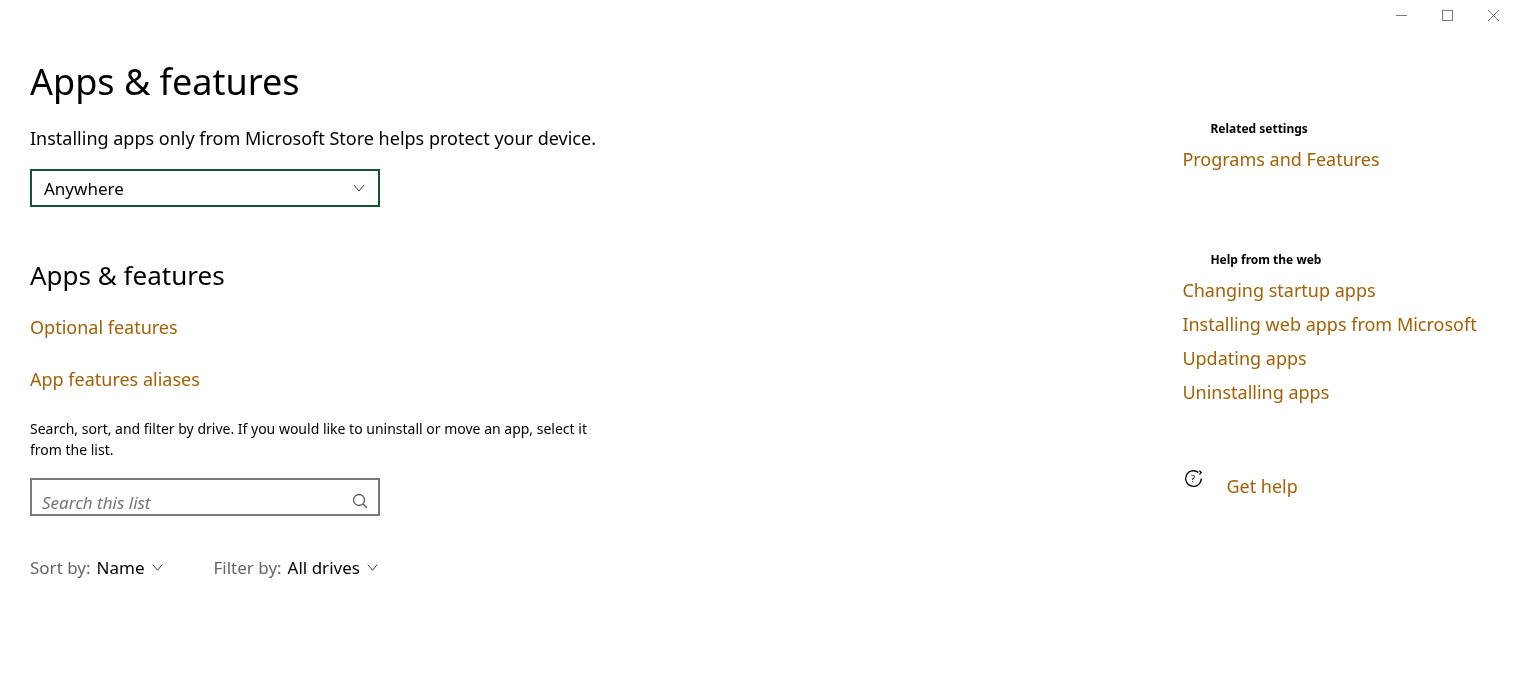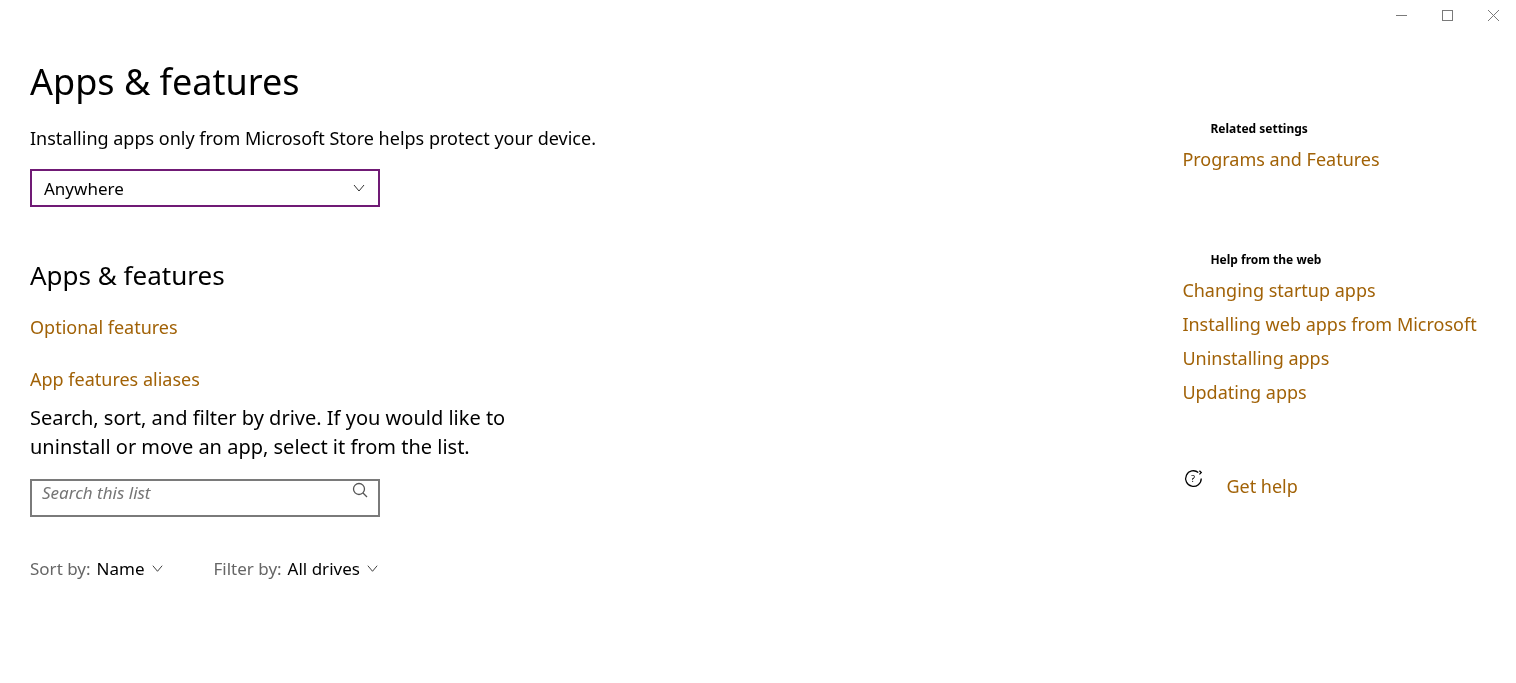--- a/index.html
+++ b/index.html
@@ -6,27 +6,27 @@
   html, body { width: 1516px; height: 683px; font-family: "Segoe UI", system-ui, sans-serif; background: #ffffff; color: #000000; overflow: hidden; }
   .window-controls { position: absolute; top: 0; right: 0; display: flex; }
   .window-controls .ctrl { width: 46px; height: 30px; display: flex; align-items: center; justify-content: center; color: #7a7a7a; cursor: pointer; }
   .window-controls .ctrl svg { width: 11px; height: 11px; stroke: #7a7a7a; stroke-width: 1; fill: none; }
   .page { position: absolute; top: 60px; left: 30px; right: 36px; display: flex; }
   .main { width: 960px; }
   .side { margin-left: 200px; width: 300px; padding-top: 60px; }
   h1 { font-size: 36px; font-weight: 400; line-height: 1.2; }
   h2 { font-size: 26px; font-weight: 400; margin-top: 50px; }
   .desc { font-size: 18px; margin-top: 22px; line-height: 1.45; }
-  .dropdown { margin-top: 18px; width: 350px; height: 38px; border: 2px solid #701a75; display: flex; align-items: center; justify-content: space-between; padding: 0 12px; font-size: 17px; cursor: pointer; background: #fff; }
+  .dropdown { margin-top: 18px; width: 350px; height: 38px; border: 2px solid #14532d; display: flex; align-items: center; justify-content: space-between; padding: 0 12px; font-size: 17px; cursor: pointer; background: #fff; }
   .dropdown .chev svg { width: 14px; height: 14px; stroke: #333; stroke-width: 1; fill: none; }
   .link { color: #a16207; font-size: 18px; display: inline-block; cursor: pointer; }
   .link-block { margin-top: 22px; }
   .link-block + .link-block { margin-top: 28px; }
-  .instruct { font-size: 20px; margin-top: 12px; max-width: 560px; line-height: 1.45; }
-  .search-box { margin-top: 18px; width: 350px; height: 38px; border: 2px solid #7a7a7a; display: flex; align-items: flex-start; padding: 0 10px; }
+  .instruct { font-size: 14px; margin-top: 28px; max-width: 560px; line-height: 1.45; }
+  .search-box { margin-top: 18px; width: 350px; height: 38px; border: 2px solid #7a7a7a; display: flex; align-items: flex-end; padding: 0 10px; }
   .search-box input { flex: 1; border: none; outline: none; font-size: 17px; font-family: inherit; font-style: italic; color: #666; background: transparent; }
   .search-box .mag svg { width: 16px; height: 16px; stroke: #555; stroke-width: 1.3; fill: none; }
   .filters { margin-top: 40px; display: flex; gap: 50px; font-size: 17px; text-align: right; }
   .filters .grp { display: flex; align-items: center; gap: 6px; cursor: pointer; }
   .filters .lbl { color: #666; }
   .filters .val { color: #000; }
   .filters .chev svg { width: 13px; height: 13px; stroke: #333; stroke-width: 1; fill: none; }
   .side h3 { font-size: 12px; font-weight: 700; margin-left: 28px; }
   .side .link { display: block; margin-top: 10px; }
   .side .block2 { margin-top: 80px; }
@@ -108,22 +108,22 @@
   </div>
 
   <div class="side">
     <h3>Related settings</h3>
     <span class="link">Programs and Features</span>
 
     <div class="block2">
       <h3>Help from the web</h3>
       <span class="link">Changing startup apps</span>
       <span class="link">Installing web apps from Microsoft</span>
+      <span class="link">Updating apps</span>
       <span class="link">Uninstalling apps</span>
-      <span class="link">Updating apps</span>
     </div>
 
     <div class="help-block">
       <span>
         <svg viewBox="0 0 24 24">
             <path d="M21 11.5a8.5 8.5 0 1 1-3.2-6.6"></path>
             <path d="M19 3l2 2-2 2"></path>
             <circle cx="12" cy="11.5" r="0.6" fill="#000" stroke="none"></circle>
             <text x="12" y="15" font-size="10" text-anchor="middle" fill="#000" stroke="none">?</text>
           </svg>

